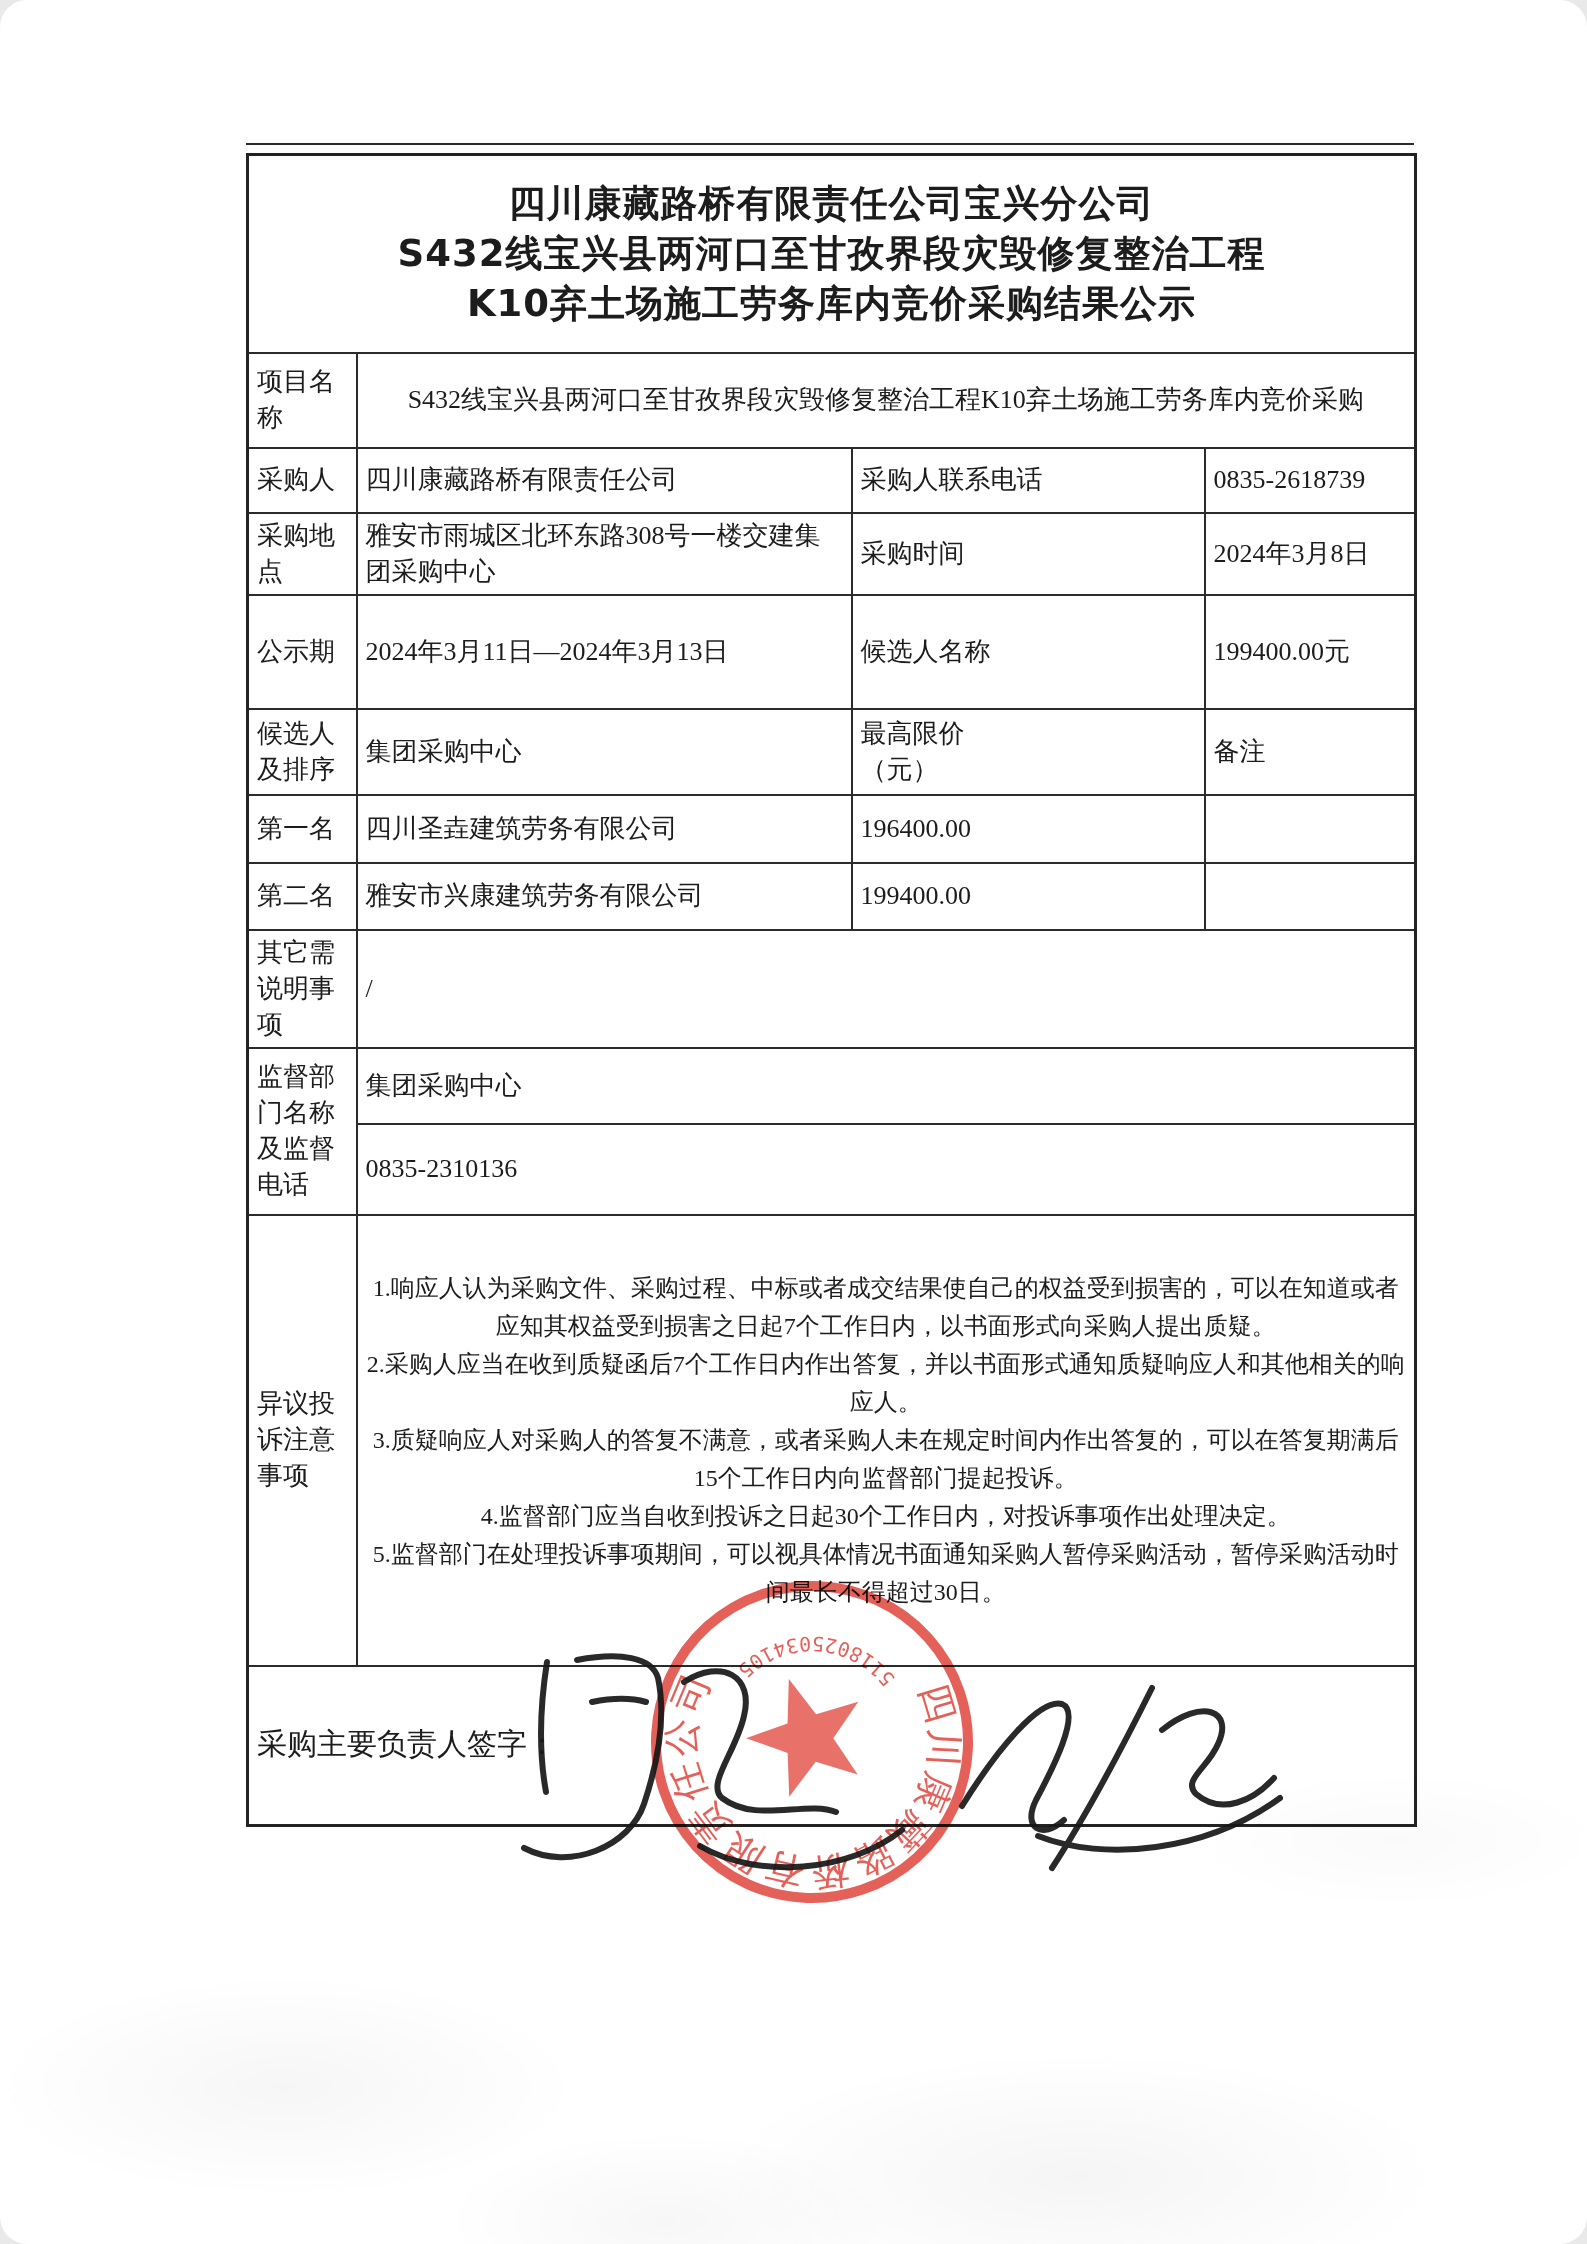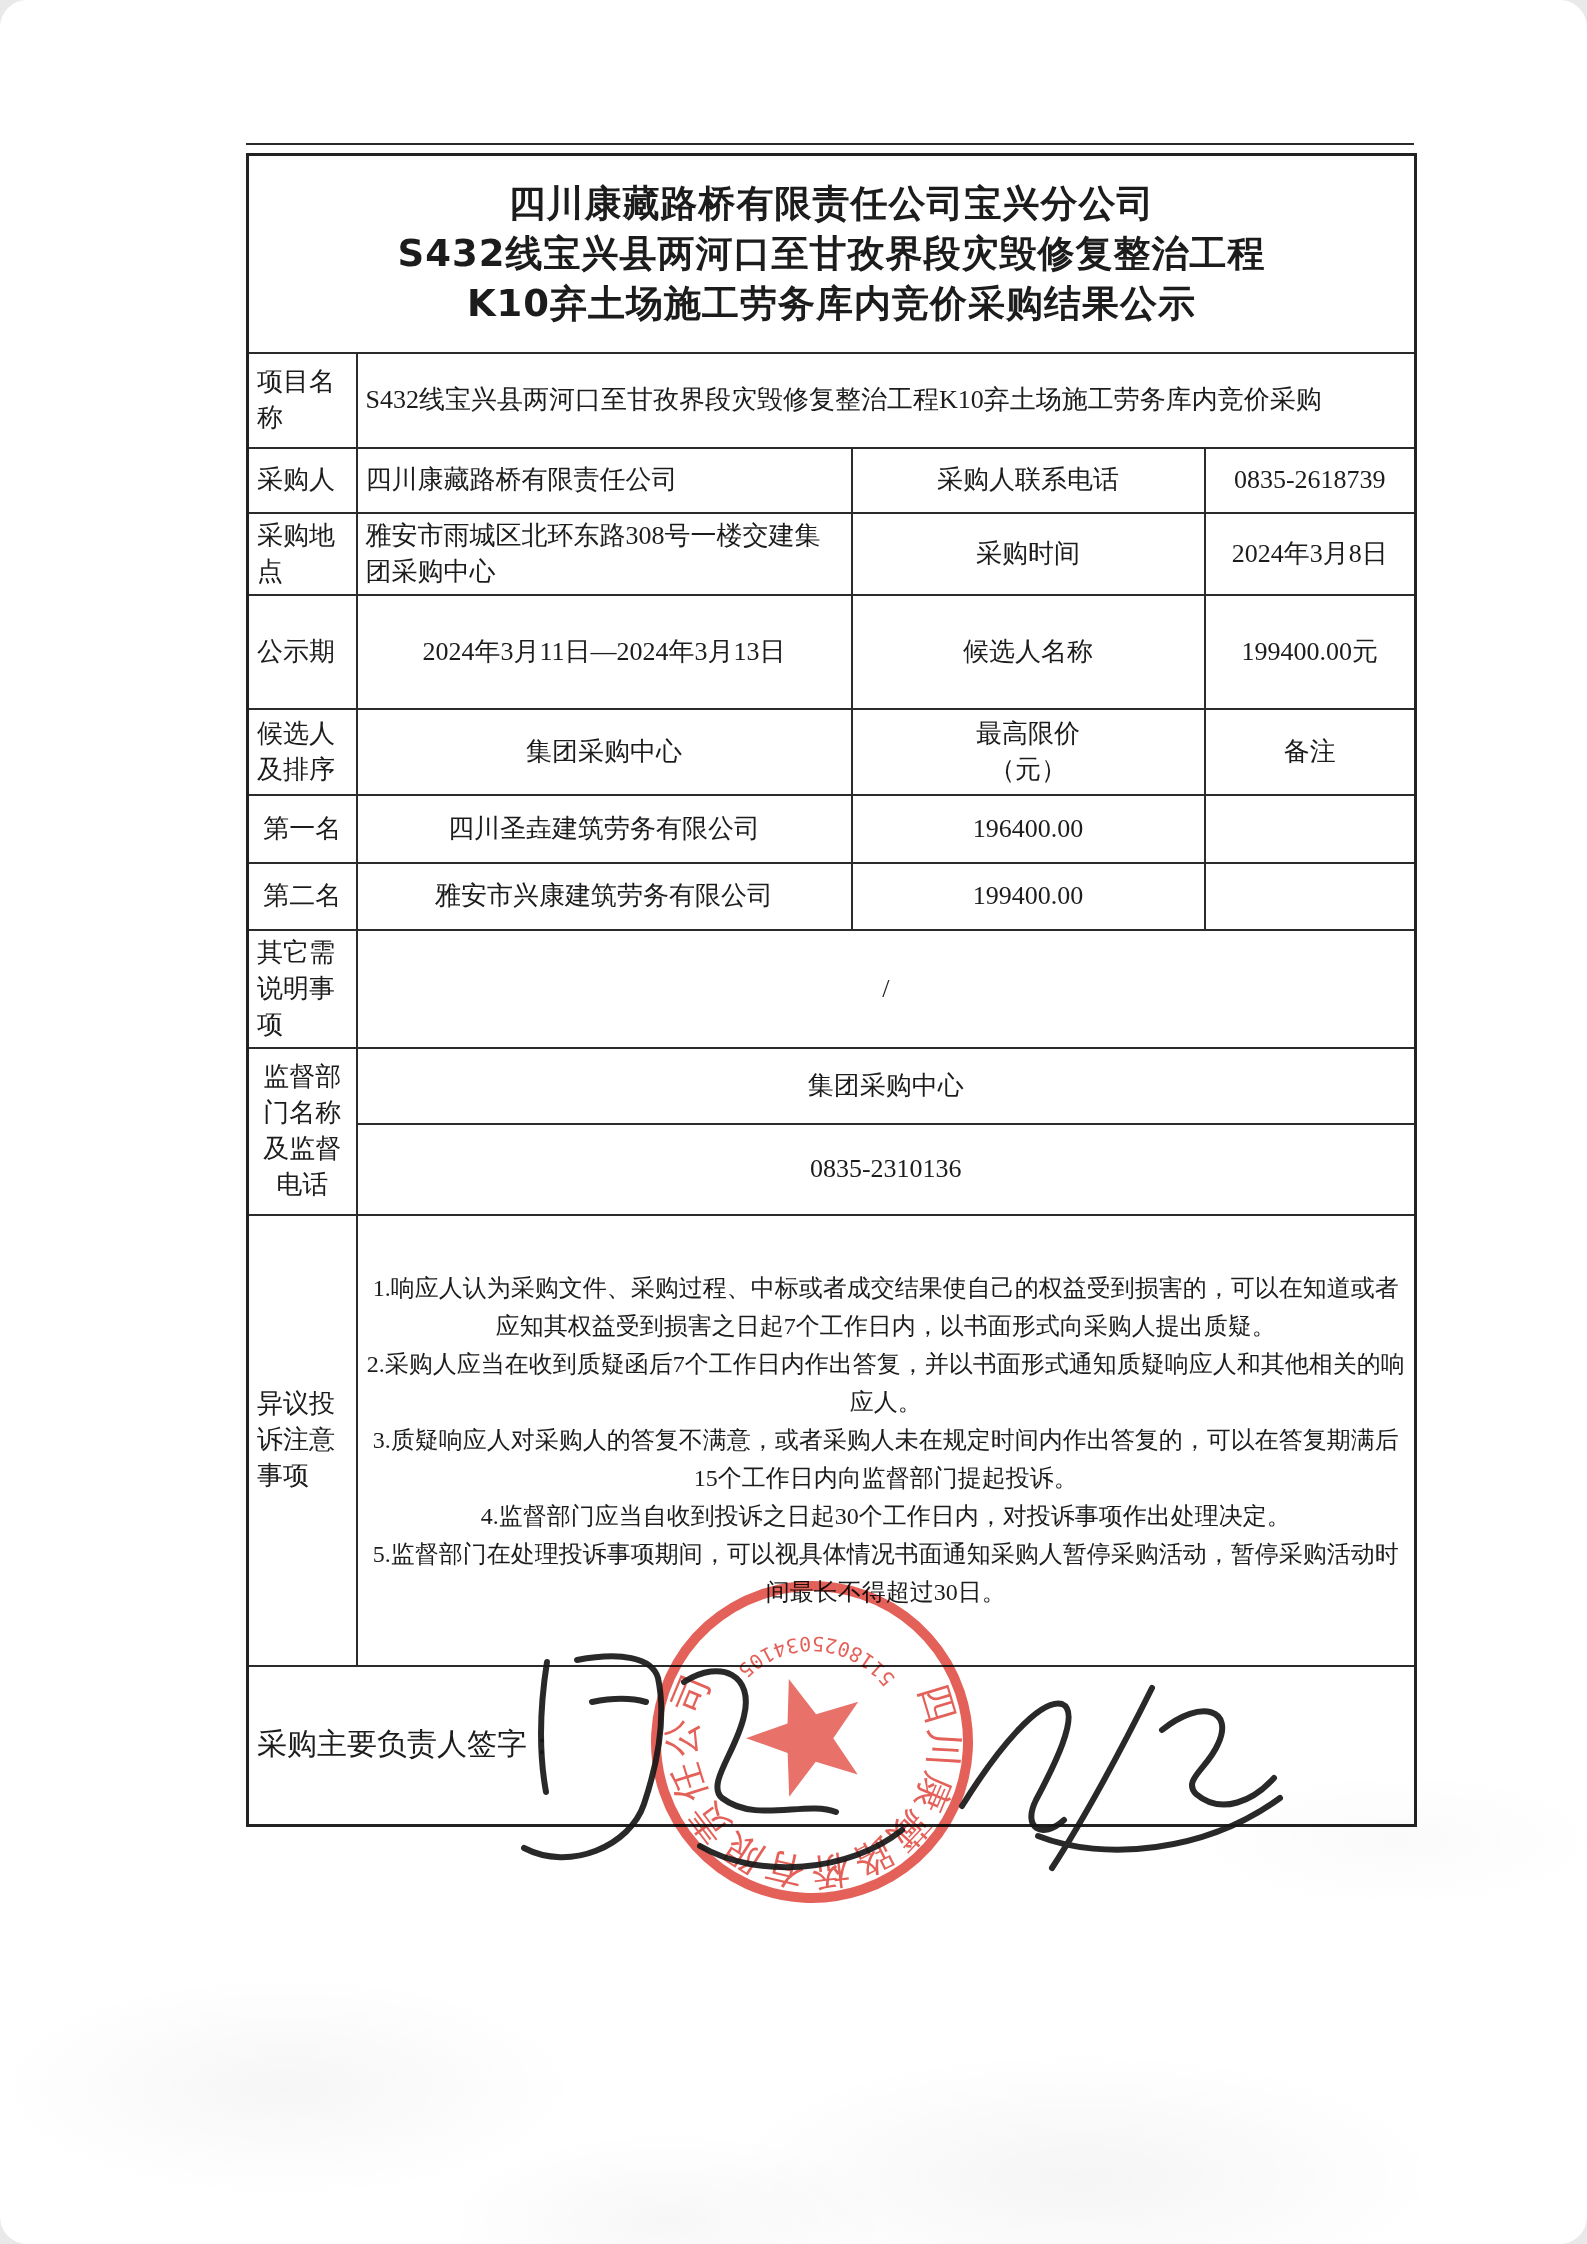--- a/index.html
+++ b/index.html
@@ -18,23 +18,23 @@
     border-collapse:collapse;table-layout:fixed;border:3px solid #222;
   }
   table.doc td{
     border:2px solid #2b2b2b;font-size:26px;line-height:36px;
     vertical-align:middle;padding:4px 8px;overflow:hidden;
   }
   .title-cell{text-align:center;}
   .t{font-family:"DejaVu Sans","Liberation Sans",sans-serif;font-weight:700;
      font-size:37px;line-height:50px;letter-spacing:1px;}
   .label{padding-left:9px;padding-right:6px;}
-  .center{text-align:center;}
+  .center{}
   .vleft{padding-left:14px;}
-  .proj-val{font-size:25px;padding-left:24px;}
+  .proj-val{font-size:25px;padding-left:24px;text-align:center;}
   .obj-cell{padding:10px 16px 10px 14px;text-align:center;}
   .obj-cell .obj-line{font-size:24px;line-height:38px;}
   .sig-cell{vertical-align:middle;padding-left:12px;position:relative;}
   .sig-label{font-size:30px;}
   .overlay{position:absolute;left:0;top:0;width:1587px;height:2244px;pointer-events:none;}
   .seal{mix-blend-mode:multiply;}
 </style>
 </head>
 <body>
 

